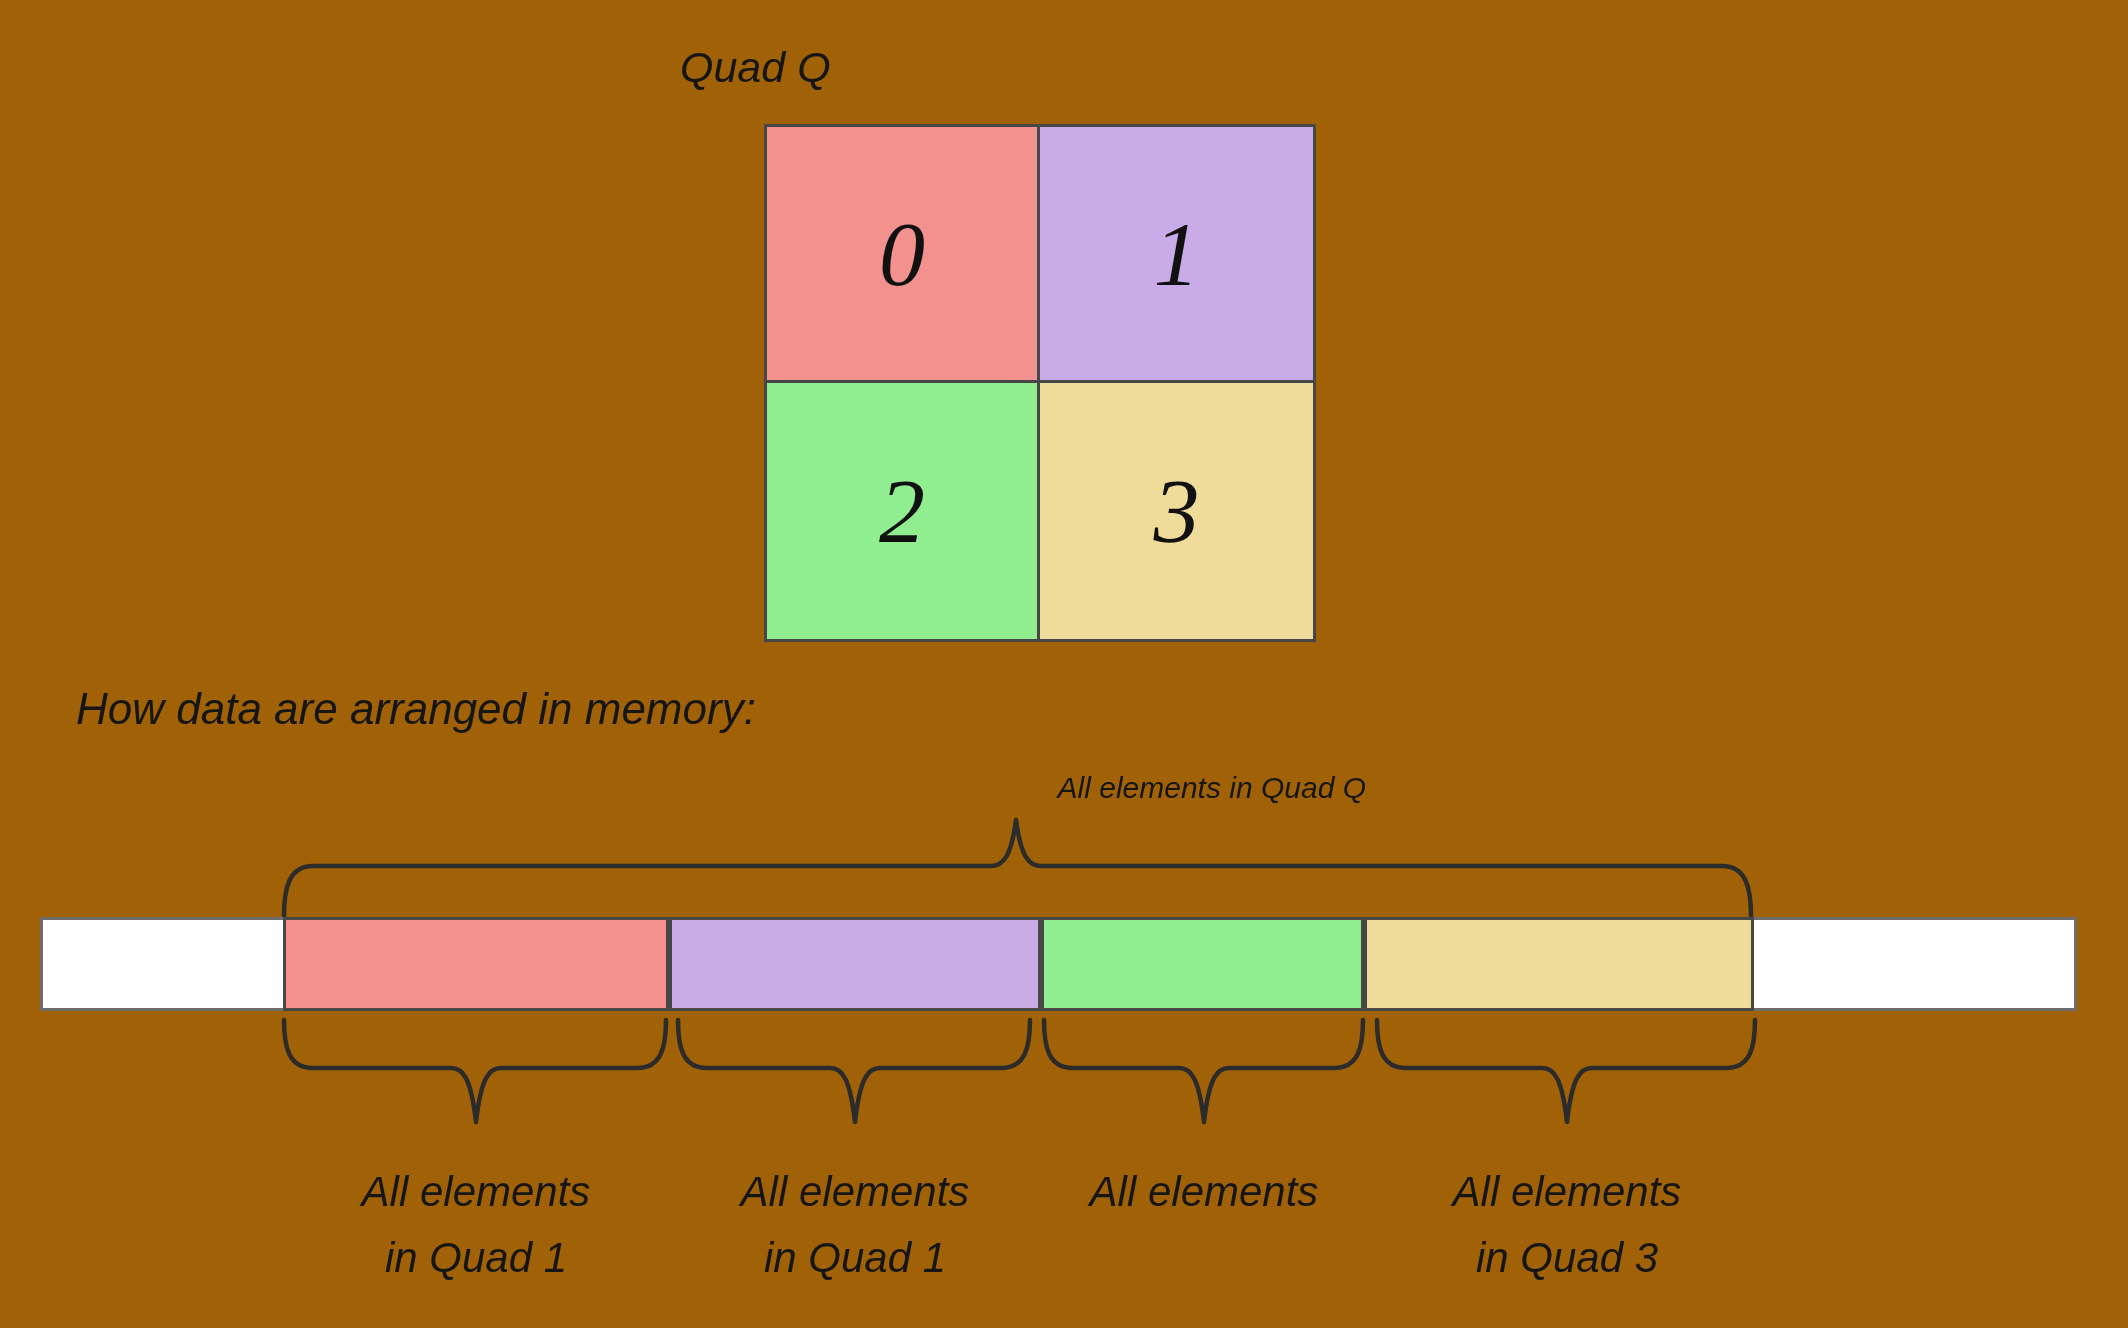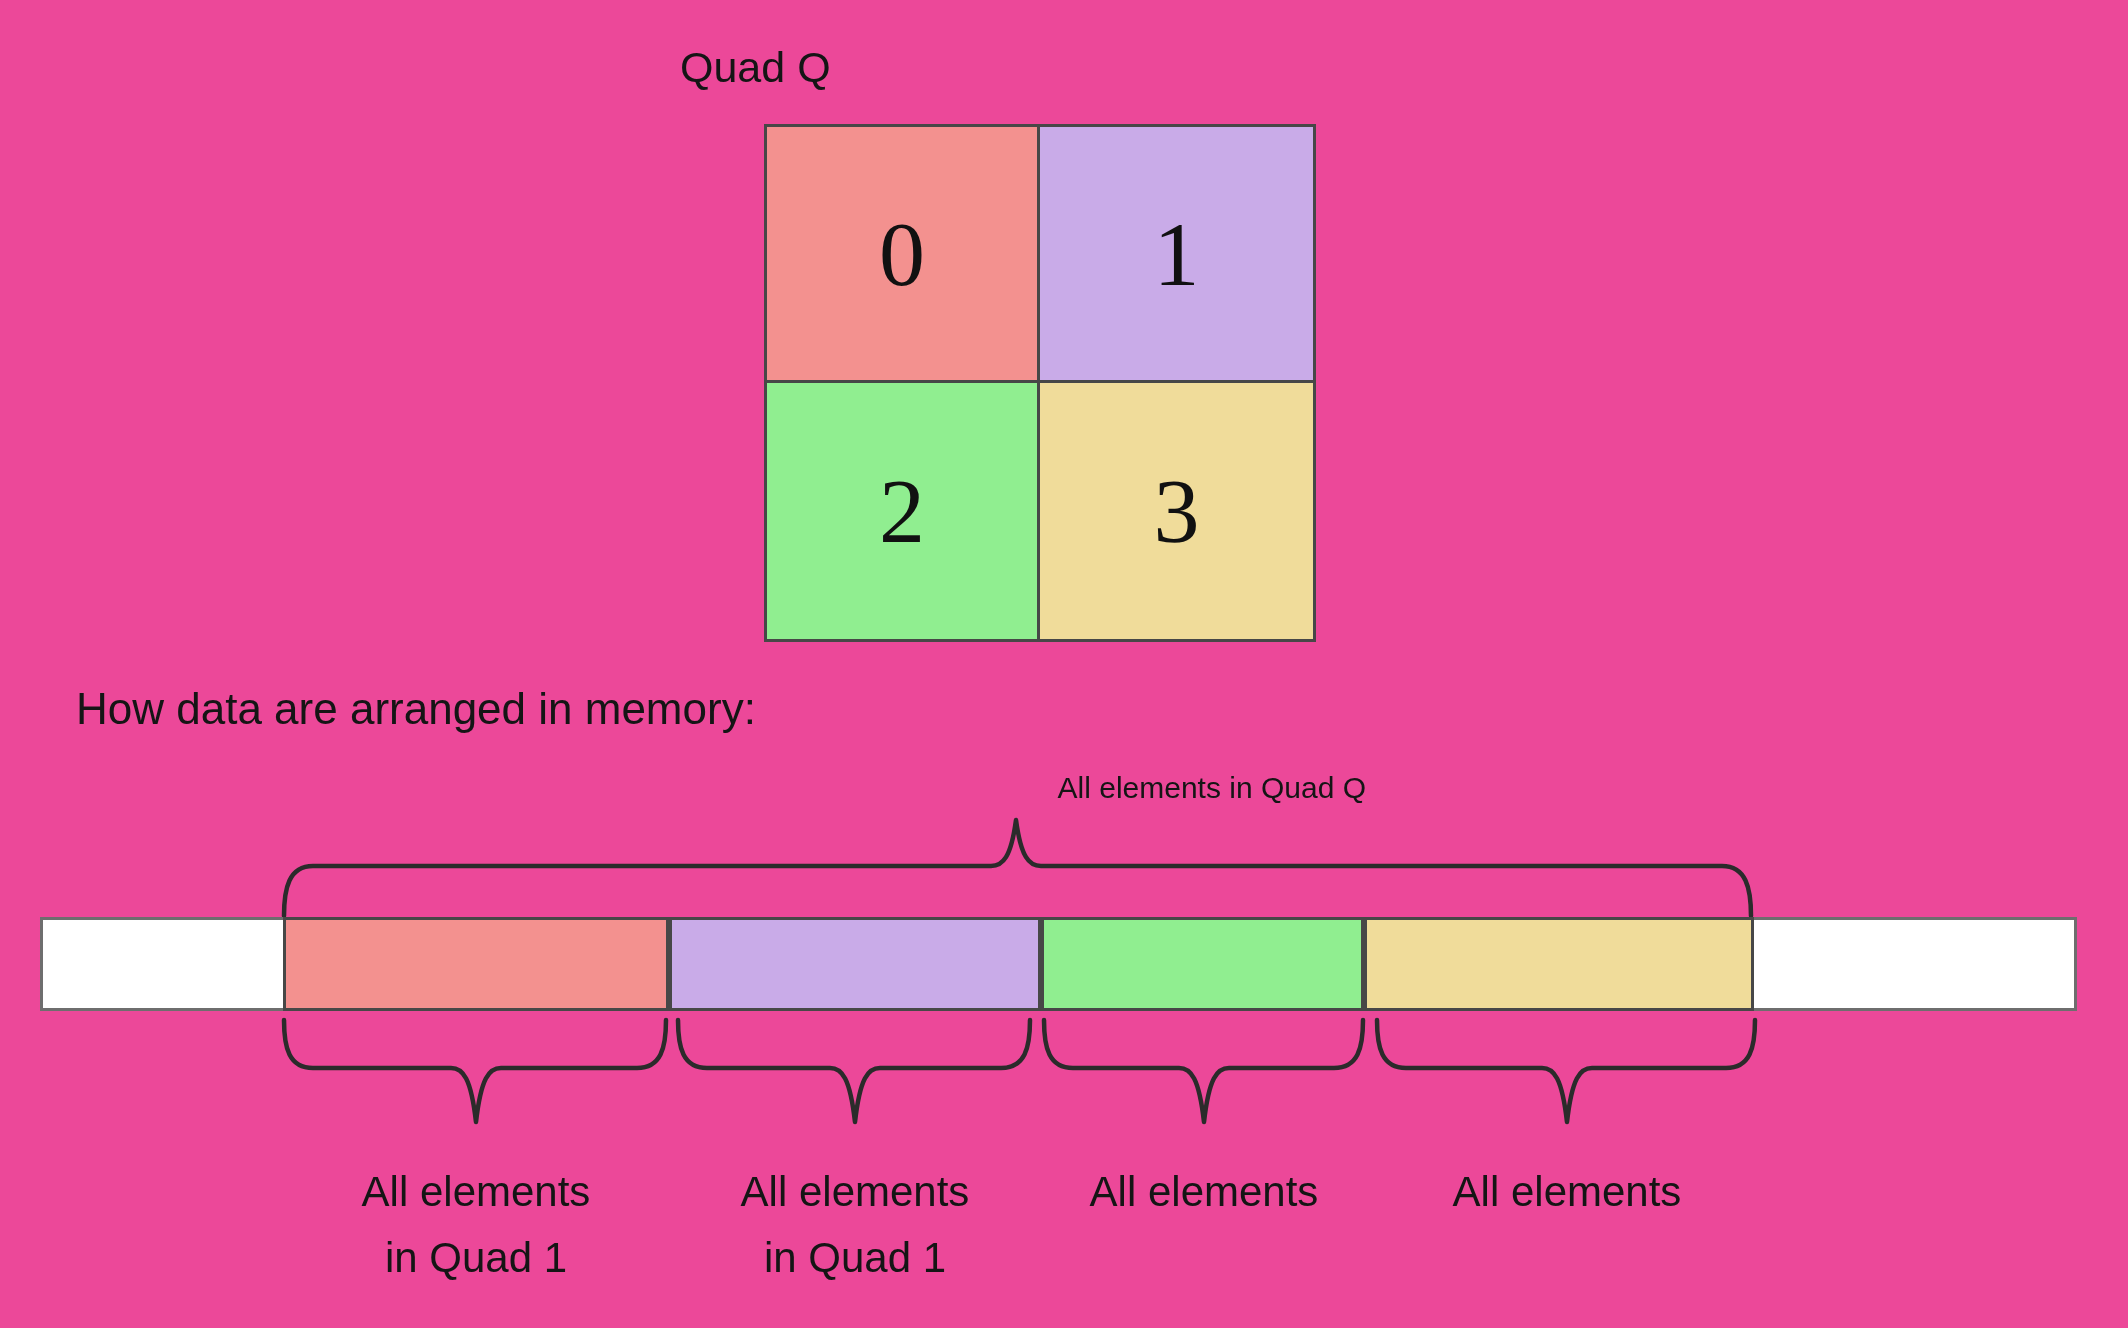--- a/index.html
+++ b/index.html
@@ -1,18 +1,18 @@
 <!DOCTYPE html>
 <html><head>
 <meta charset="utf-8">
 <style>
   html,body{margin:0;padding:0;background:#ffffff;}
   .stage{
-    position:relative;width:2128px;height:1328px;background:#ec4899;overflow:hidden;
-    font-family:"Liberation Sans", sans-serif;color:#151515;
+    position:relative;width:2128px;height:1328px;background:#a16207;overflow:hidden;
+    font-family:"Liberation Sans", sans-serif;color:#151515;font-style:italic;
   }
   .quad-title{
     position:absolute;left:680px;top:44px;font-size:43px;line-height:46px;
     letter-spacing:0px;color:#151515;white-space:nowrap;
   }
   .quad-grid{
     position:absolute;left:764px;top:124px;width:552px;height:518px;
     border:3px solid #474747;box-sizing:border-box;
     display:grid;grid-template-columns:1fr 1fr;grid-template-rows:1fr 1fr;
   }
@@ -97,15 +97,16 @@
   </div>
   <div class="seg-label" style="left:655px;">
     <div class="l1">All elements</div>
     <div class="l2">in Quad 1</div>
   </div>
   <div class="seg-label" style="left:1004px;">
     <div class="l1">All elements</div>
   </div>
   <div class="seg-label" style="left:1367px;">
     <div class="l1">All elements</div>
+    <div class="l2">in Quad 3</div>
   </div>
 
 </div>
 
 </body></html>

